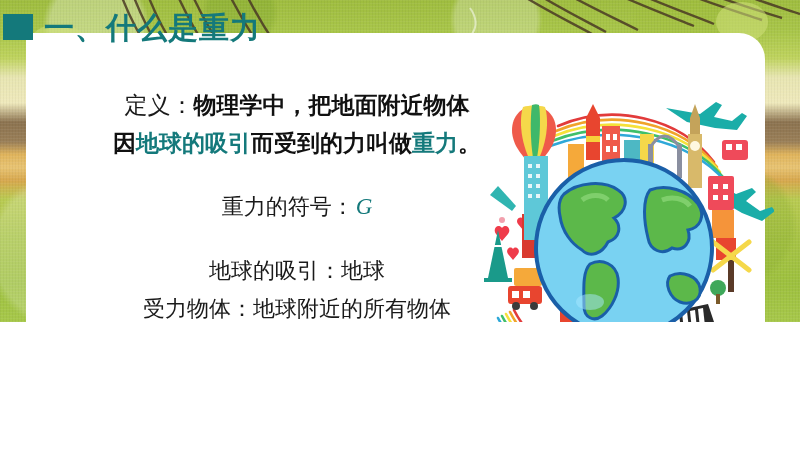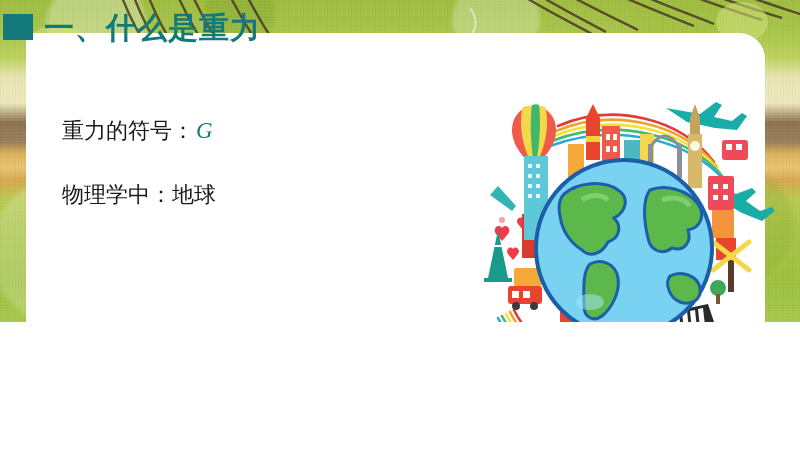--- a/index.html
+++ b/index.html
@@ -10,20 +10,21 @@
     overflow: hidden;
     font-family: "Liberation Sans", "DejaVu Sans", sans-serif;
   }
 
   #slide {
     position: relative;
     width: 800px;
     height: 322px;
     overflow: hidden;
     background: #a8c44a;
+    text-align: center;
   }
 
   
   .bg-base {
     position: absolute; inset: 0;
     background:
       linear-gradient(180deg,
         #9fbd3f 0%,
         #a9c64a 10%,
         #bfd35e 18%,
@@ -195,25 +196,30 @@
   </div>
 
   <div class="card"></div>
   <div class="card-bottom-fill"></div>
 
   <div class="title-bullet"></div>
   <div class="title-text">一、什么是重力</div>
 
   <div class="body">
 
+    <div class="def-block">
+      <div class="line"><span class="def-label">定义：</span><span class="bk">物理学中，把地面附近物体</span></div>
+      <div class="line"><span class="bk">因</span><span class="tl">地球的吸引</span><span class="bk">而受到的力叫做</span><span class="tl">重力</span><span class="bk">。</span></div>
+    </div>
 
     <div class="sym-block line"><span>重力的符号：</span><span class="sym-G">G</span></div>
 
     <div class="obj-block">
-      <div class="line">物理学中：地球</div>
+      <div class="line">地球的吸引：地球</div>
+      <div class="line">受力物体：地球附近的所有物体</div>
     </div>
 
   </div>
 
   <div class="globe-wrap">
     <svg width="300" height="310" viewBox="0 0 300 310">
 
       <g fill="none" stroke-linecap="round" stroke-width="2.6">
         <path d="M84 30 C140 6, 206 22, 240 66" stroke="#e23b3b"></path>
         <path d="M82 35 C140 11, 208 27, 243 71" stroke="#f0a32a"></path>

